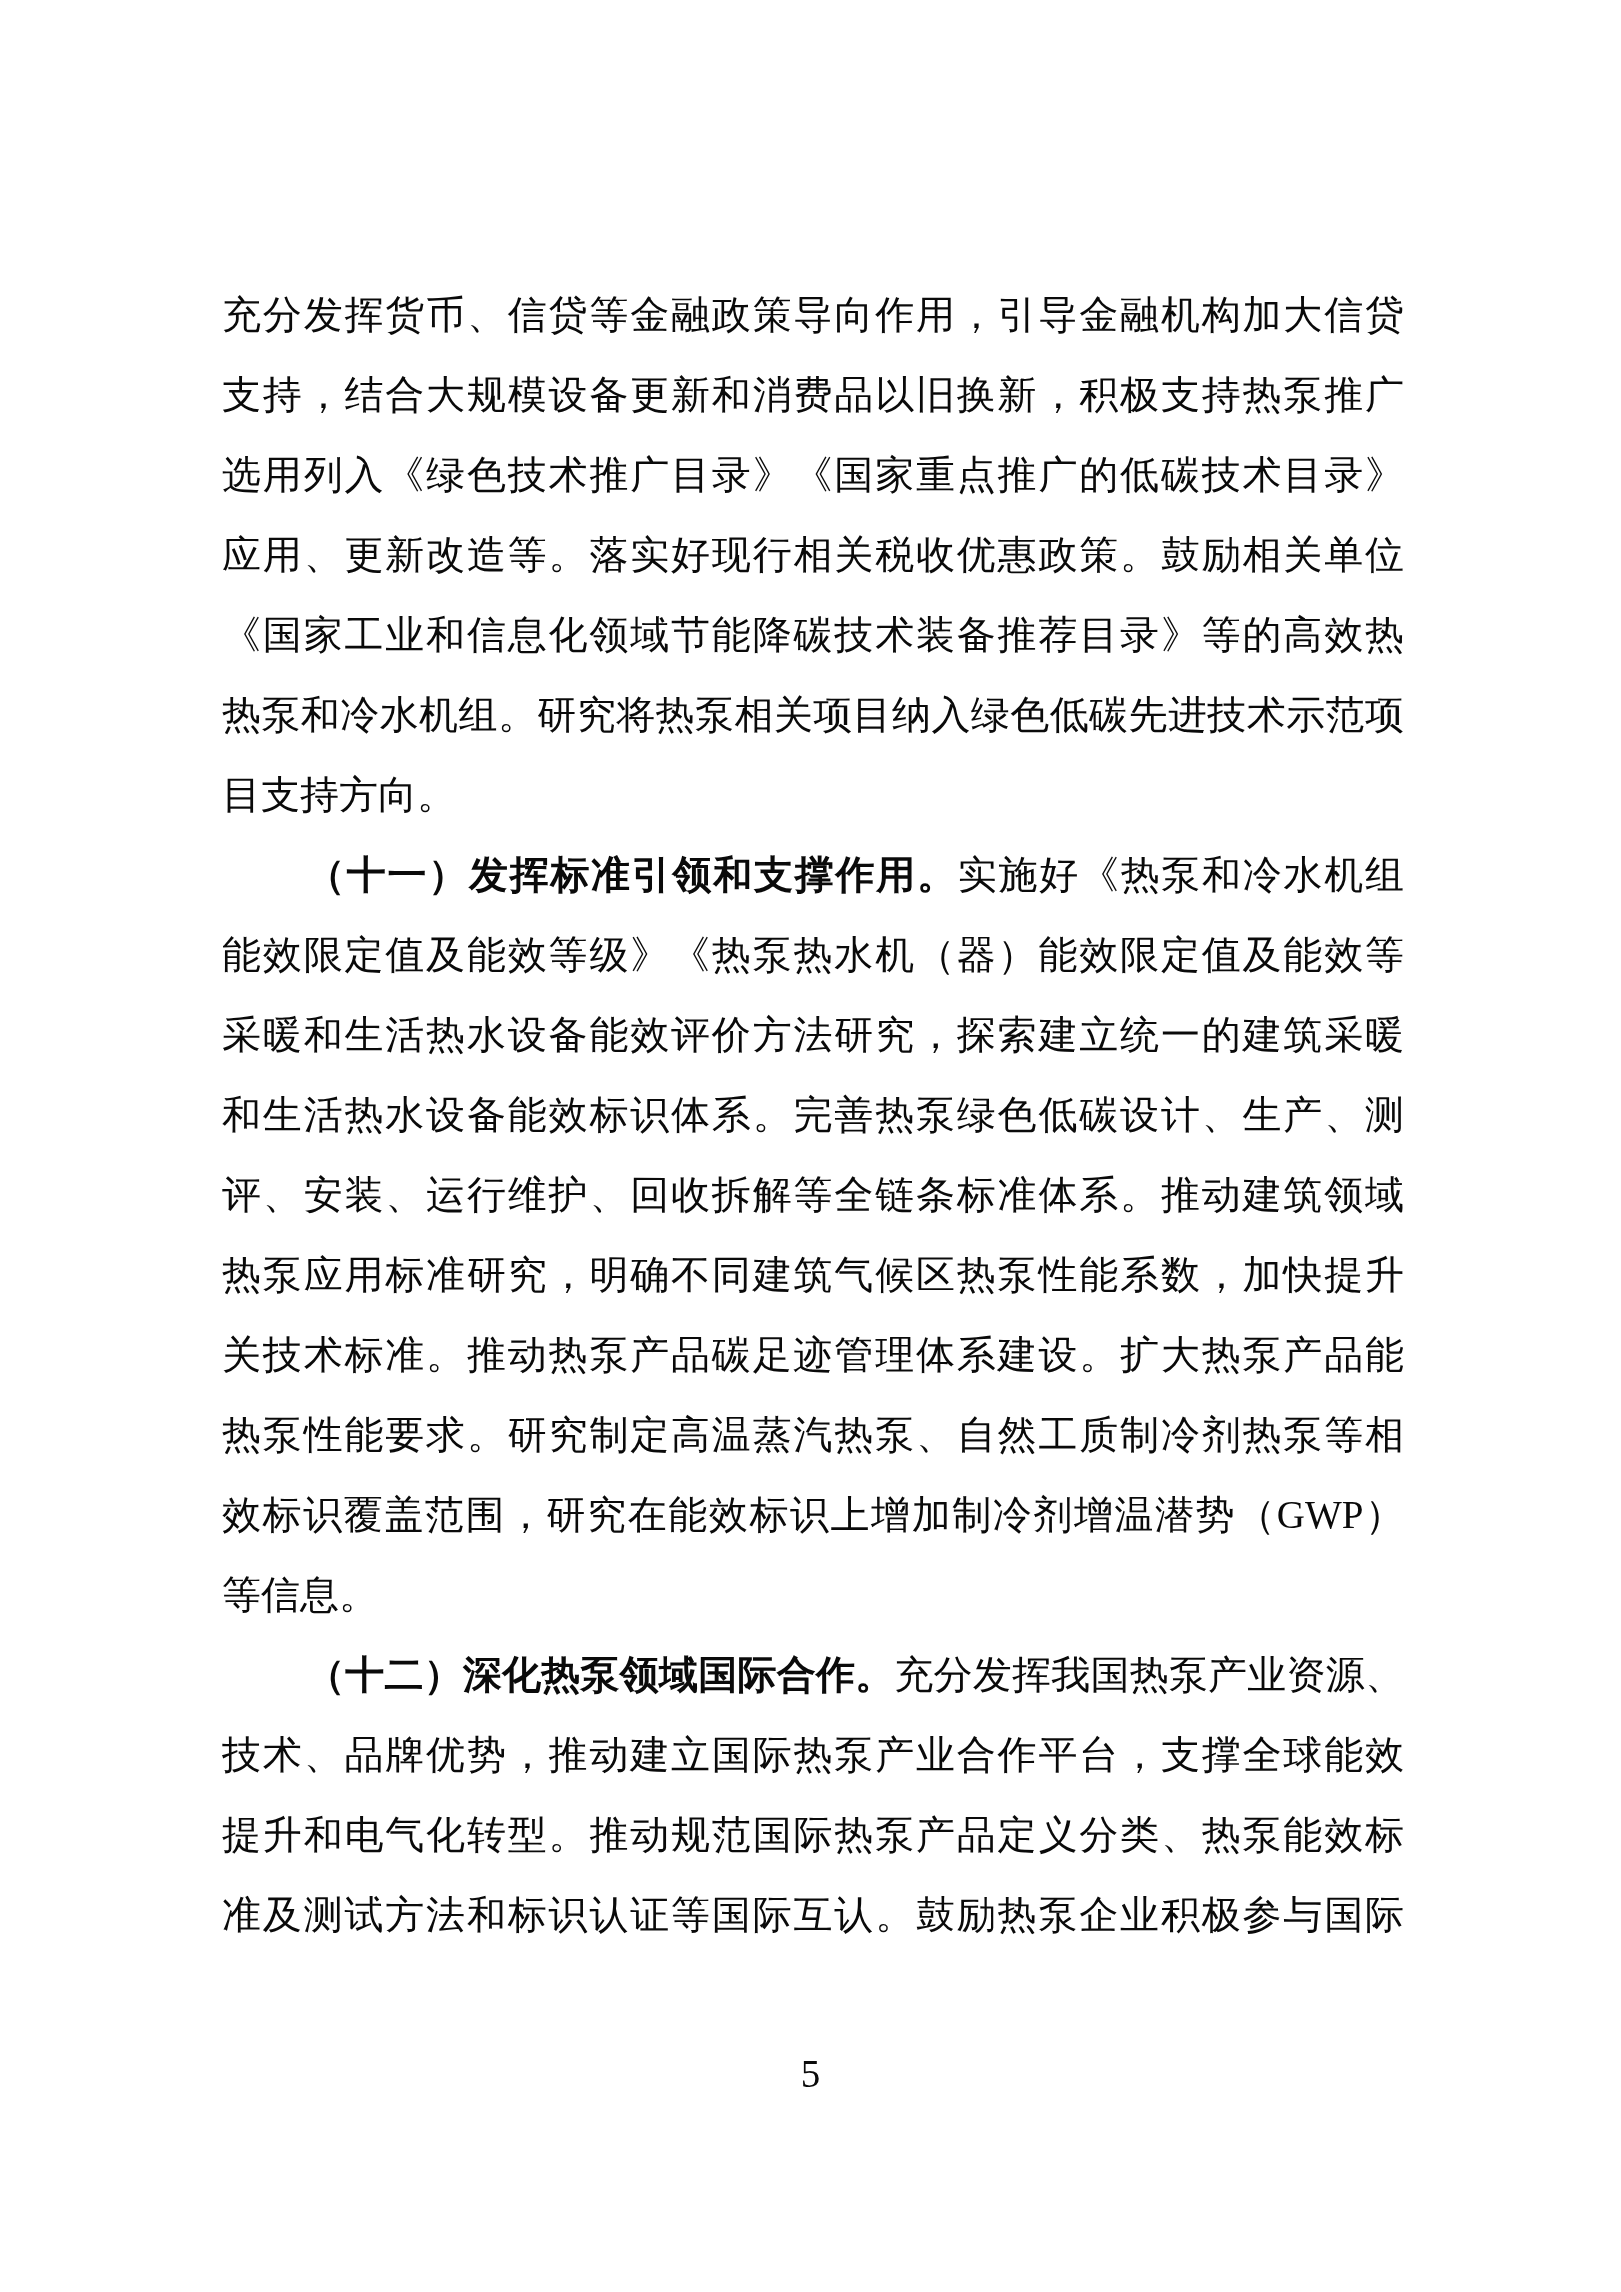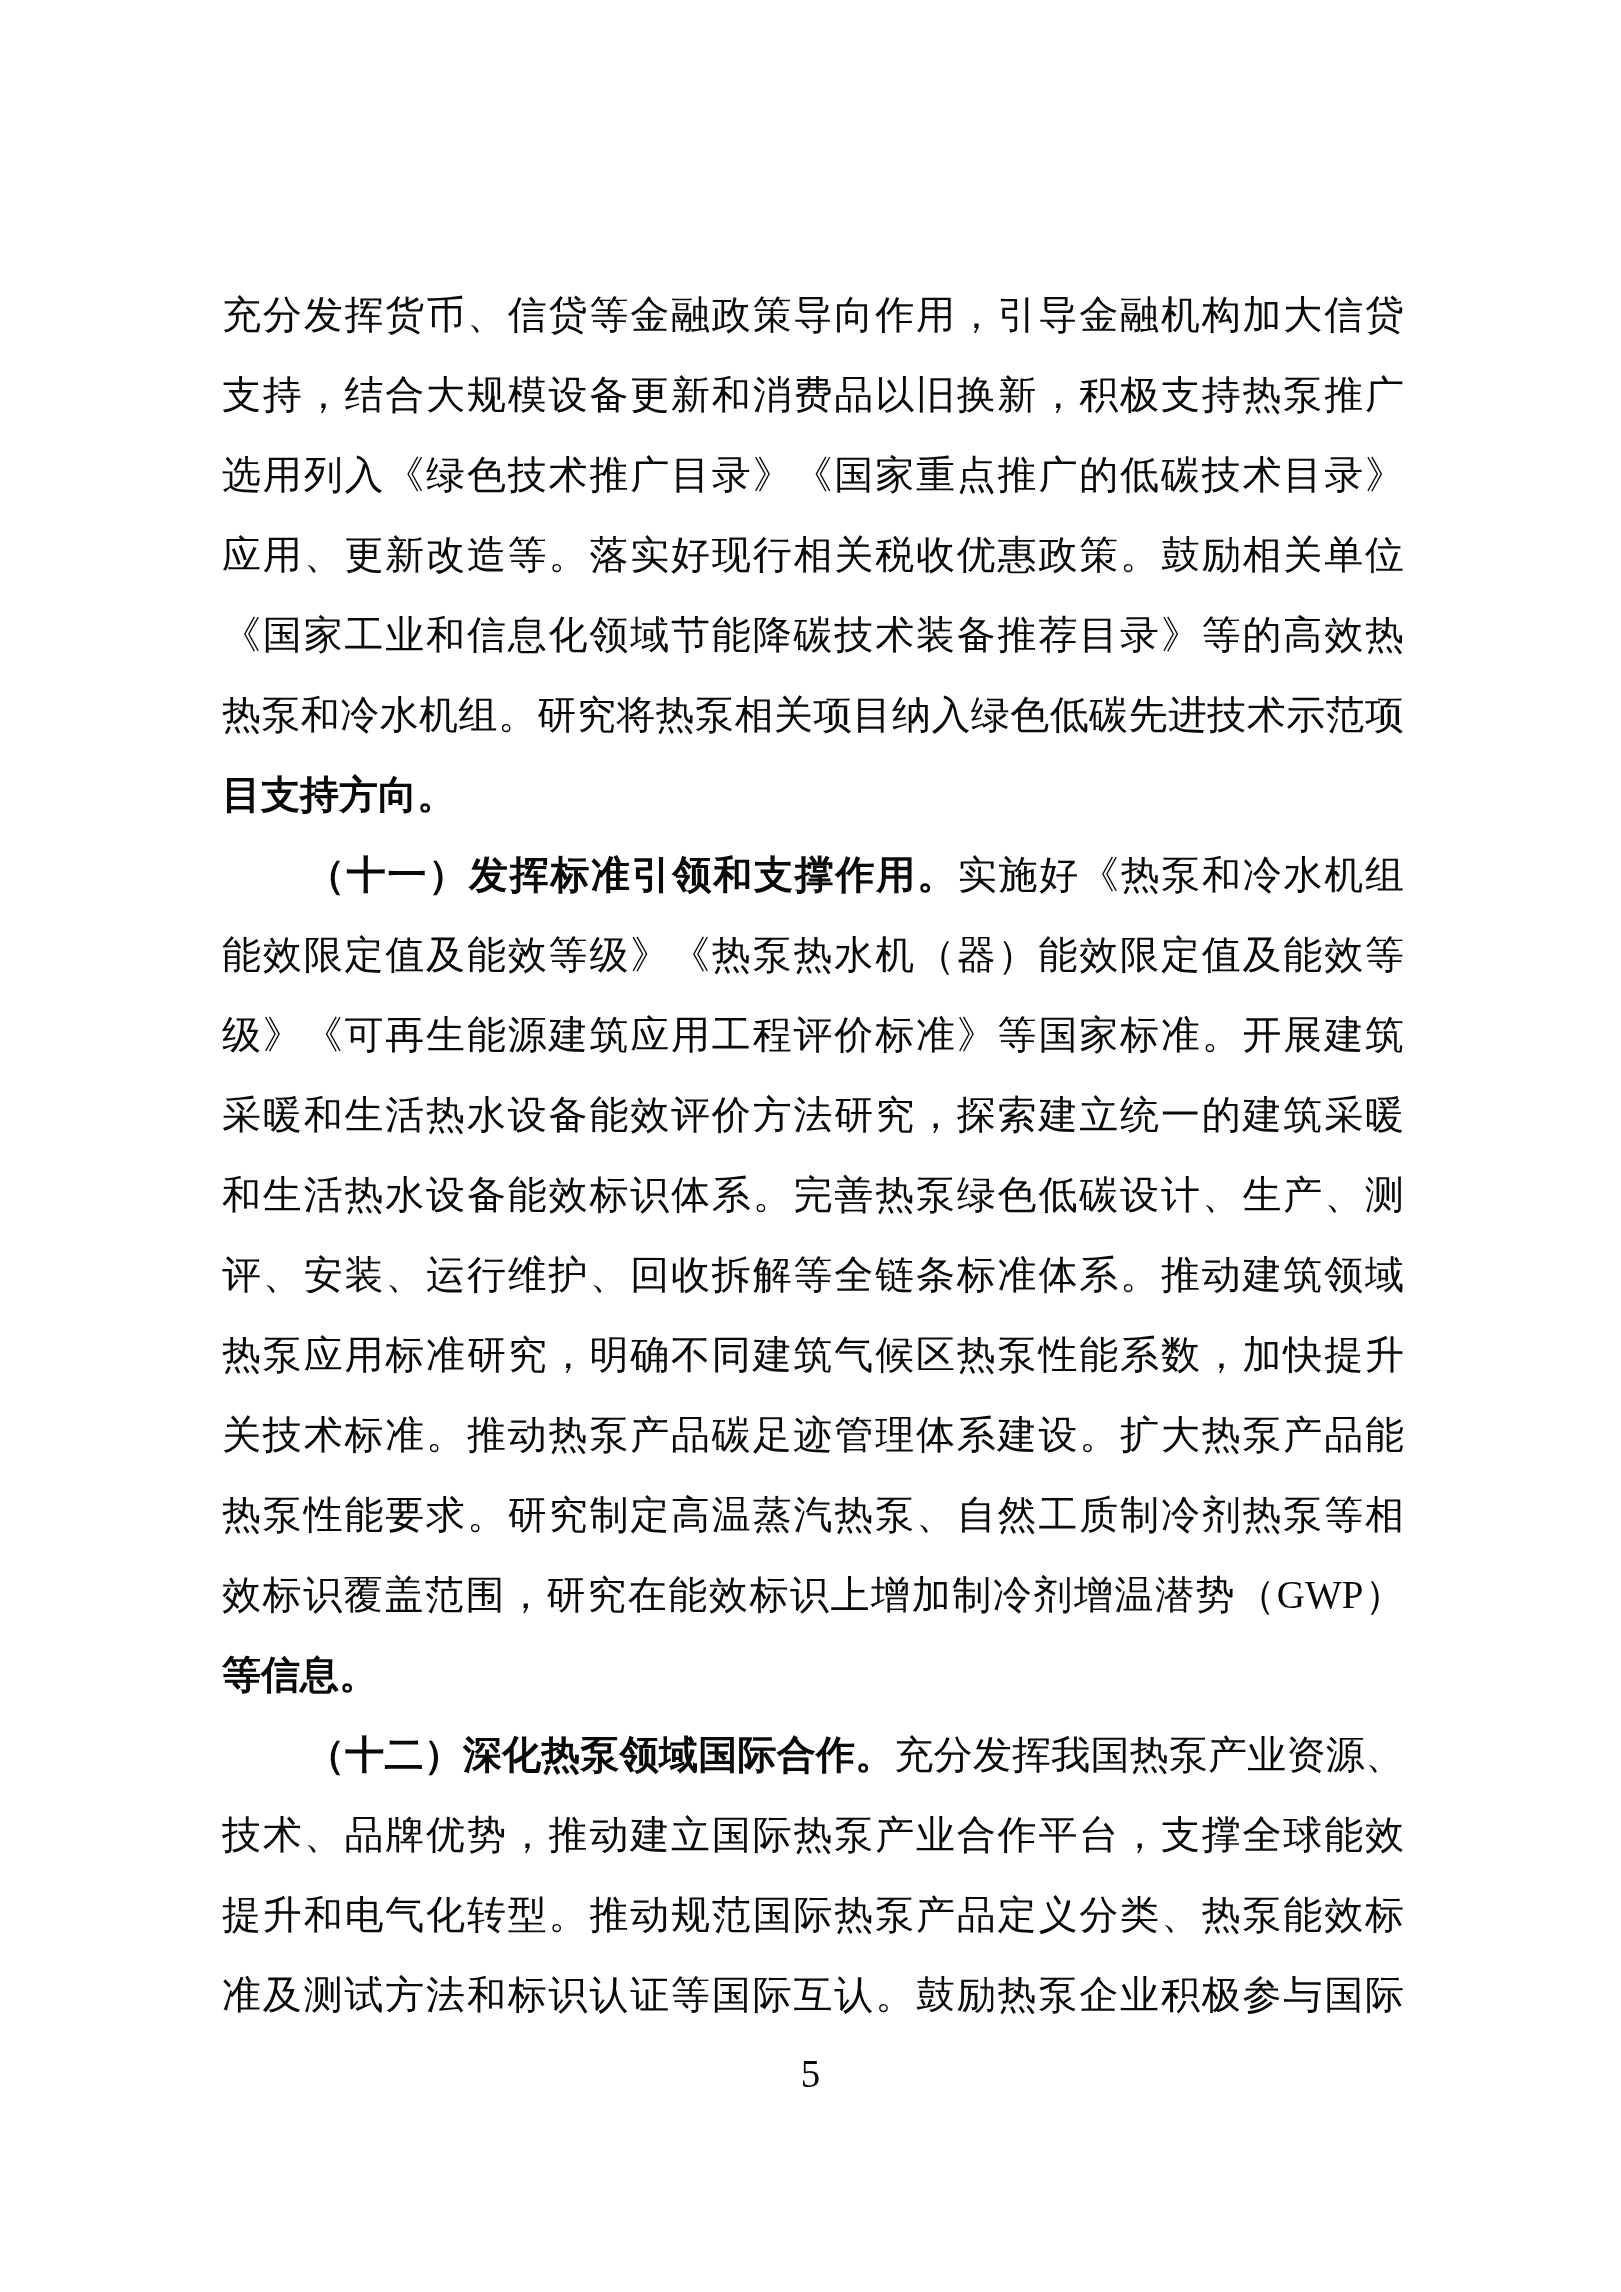--- a/index.html
+++ b/index.html
@@ -26,21 +26,20 @@
     line-height: 80px;
     font-size: 39px;
     text-align: justify;
     text-align-last: justify;
     letter-spacing: 0;
     color: #0a0a0a;
   }
   .line.s {            
     text-align: center;
     text-align-last: left;
-    font-weight: bold;
   }
   .line.ind {          
     padding-left: 84px;
   }
   .b {                 
     font-weight: 700;
   }
   .pageno {
     position: absolute;
     top: 2049px;
@@ -63,21 +62,20 @@
     <div class="line">支持，结合大规模设备更新和消费品以旧换新，积极支持热泵推广</div>
     <div class="line">选用列入《绿色技术推广目录》《国家重点推广的低碳技术目录》</div>
     <div class="line">应用、更新改造等。落实好现行相关税收优惠政策。鼓励相关单位</div>
     <div class="line">《国家工业和信息化领域节能降碳技术装备推荐目录》等的高效热</div>
     <div class="line">热泵和冷水机组。研究将热泵相关项目纳入绿色低碳先进技术示范项</div>
     <div class="line s">目支持方向。</div>
 
     <div class="line ind"><span class="b">（十一）发挥标准引领和支撑作用。</span><span>实施好《热泵和冷水机组</span></div>
 
     <div class="line">能效限定值及能效等级》《热泵热水机（器）能效限定值及能效等</div>
-    <div class="line">级》《可再生能源建筑应用工程评价标准》等国家标准。开展建筑</div>
     <div class="line">采暖和生活热水设备能效评价方法研究，探索建立统一的建筑采暖</div>
     <div class="line">和生活热水设备能效标识体系。完善热泵绿色低碳设计、生产、测</div>
     <div class="line">评、安装、运行维护、回收拆解等全链条标准体系。推动建筑领域</div>
     <div class="line">热泵应用标准研究，明确不同建筑气候区热泵性能系数，加快提升</div>
     <div class="line">关技术标准。推动热泵产品碳足迹管理体系建设。扩大热泵产品能</div>
     <div class="line">热泵性能要求。研究制定高温蒸汽热泵、自然工质制冷剂热泵等相</div>
     <div class="line">效标识覆盖范围，研究在能效标识上增加制冷剂增温潜势（GWP）</div>
     <div class="line s">等信息。</div>
 
     <div class="line ind"><span class="b">（十二）深化热泵领域国际合作。</span><span>充分发挥我国热泵产业资源、</span></div>

